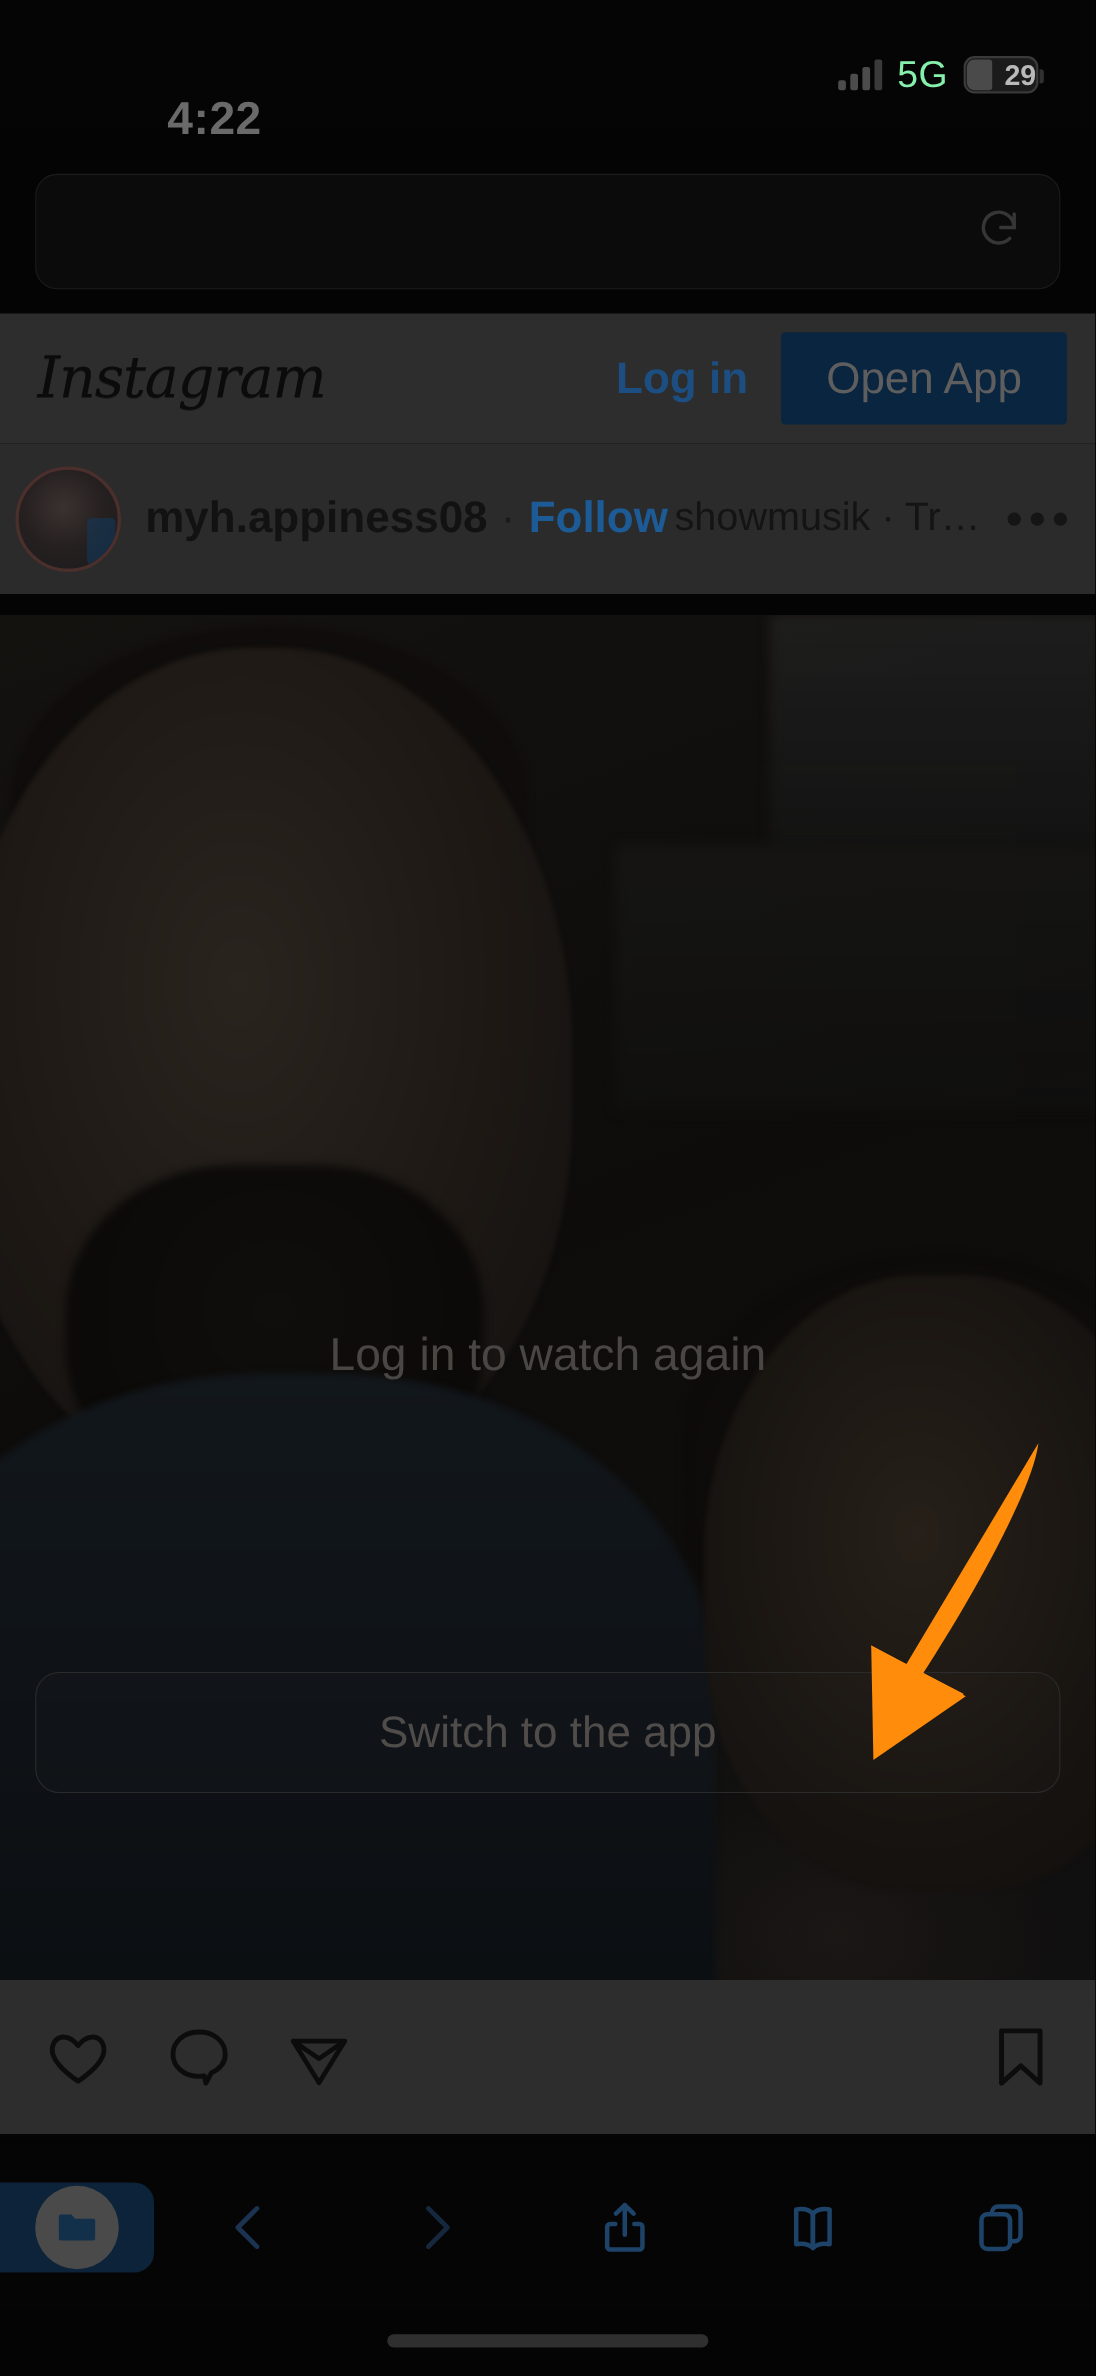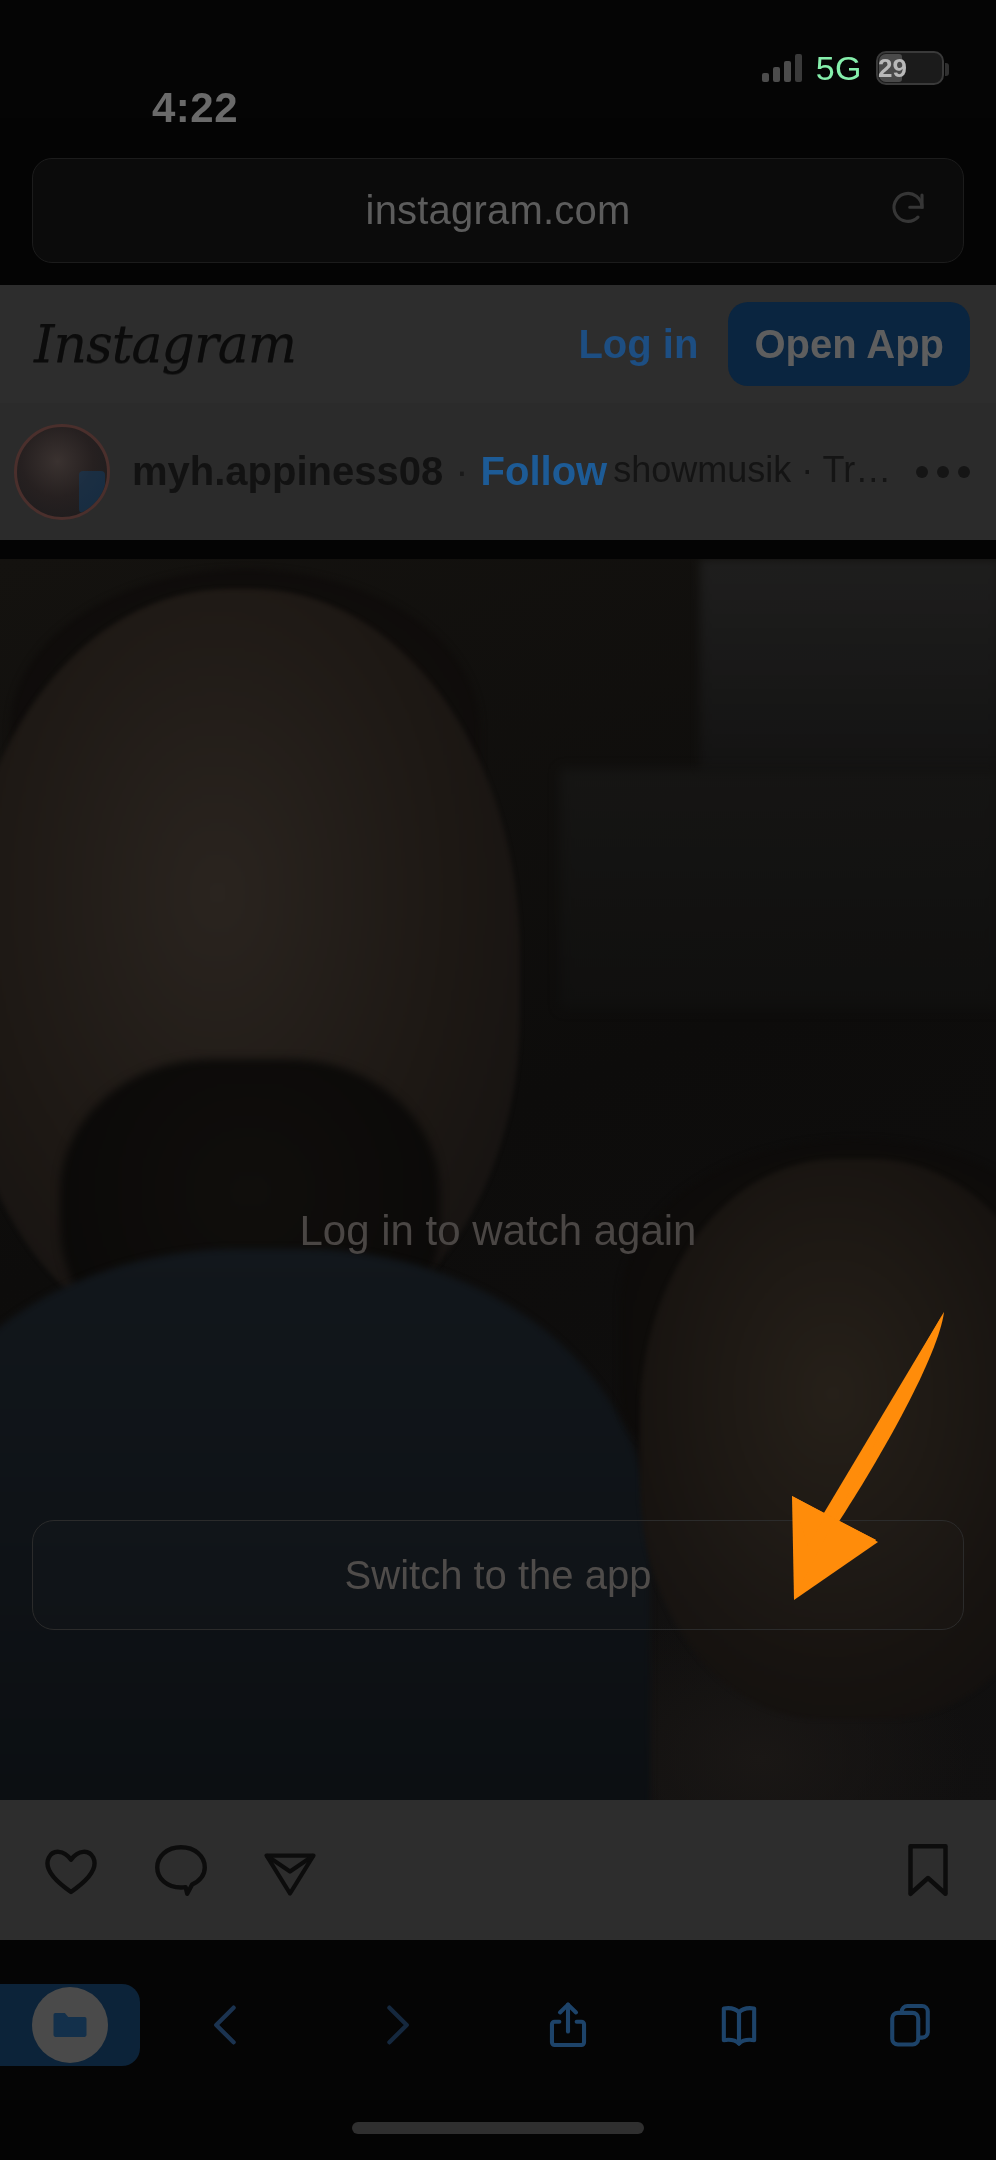--- a/index.html
+++ b/index.html
@@ -34,21 +34,21 @@
   .sig-bars { display:flex; align-items:flex-end; gap:4px; height:28px; }
   .sig-bars i { display:block; width:7px; background:#4c4c4c; border-radius:2px; }
   .sig-bars i:nth-child(1){ height:9px; }
   .sig-bars i:nth-child(2){ height:15px; }
   .sig-bars i:nth-child(3){ height:21px; }
   .sig-bars i:nth-child(4){ height:28px; background:#3a3a3a; }
   #status-network { font-size:34px; color:#86efac; font-weight:400; letter-spacing:0.5px;}
   #battery {
     position:relative; width:68px; height:34px;
     border:2px solid #3a3a3a; border-radius:10px;
-    display:flex; align-items:center; justify-content:flex-start;
+    display:flex; align-items:center; justify-content:flex-end;
     background:#1b1b1b;
   }
   #battery:after{
     content:""; position:absolute; right:-7px; top:10px;
     width:4px; height:13px; background:#303030; border-radius:0 3px 3px 0;
   }
   #battery-fill{
     position:absolute; left:1px; top:1px; bottom:1px; width:36%;
     background:#4a4a4a; border-radius:7px 3px 3px 7px;
   }
@@ -74,22 +74,22 @@
     font-family:"DejaVu Serif", serif; font-style:italic;
     font-size:52px; color:#0b0b0b; font-weight:400; letter-spacing:-1px;
     text-shadow:0 1px 0 rgba(0,0,0,.4);
     flex:0 0 auto;
   }
   #header-spacer { flex:1; }
   #login-link {
     font-size:40px; color:#1d4e82; font-weight:600; margin-right:30px;
   }
   #open-app-btn {
-    background:#0a2540; color:#5e5e5e; font-size:40px; font-weight:700;
-    padding:22px 26px; border-radius:20px; border:none;
+    background:#0a2540; color:#5e5e5e; font-size:40px; font-weight:400;
+    padding:22px 41px; border-radius:4px; border:none;
     line-height:1;
   }
 
   
   #post-header {
     position:absolute; left:0; top:403px; width:996px; height:137px;
     background:#2b2b2b;
     display:flex; align-items:center; padding:0 26px 0 14px;
   }
   #avatar {
@@ -280,21 +280,20 @@
       </span>
       <span id="status-network">5G</span>
       <span id="battery">
         <span id="battery-fill"></span>
         <span id="battery-level">29</span>
       </span>
     </div>
   </div>
 
   <div id="url-bar">
-    <span id="url-text">instagram.com</span>
     <span id="reload-icon">
       <svg width="42" height="42" viewBox="0 0 24 24" fill="none" stroke="#6a6a6a" stroke-width="1.8" stroke-linecap="round">
         <path d="M20 11a8 8 0 1 0-2.3 5.7"></path>
         <polyline points="20,4 20,11 13,11"></polyline>
       </svg>
     </span>
   </div>
 
   <div id="ig-header">
     <div id="ig-logo">Instagram</div>

